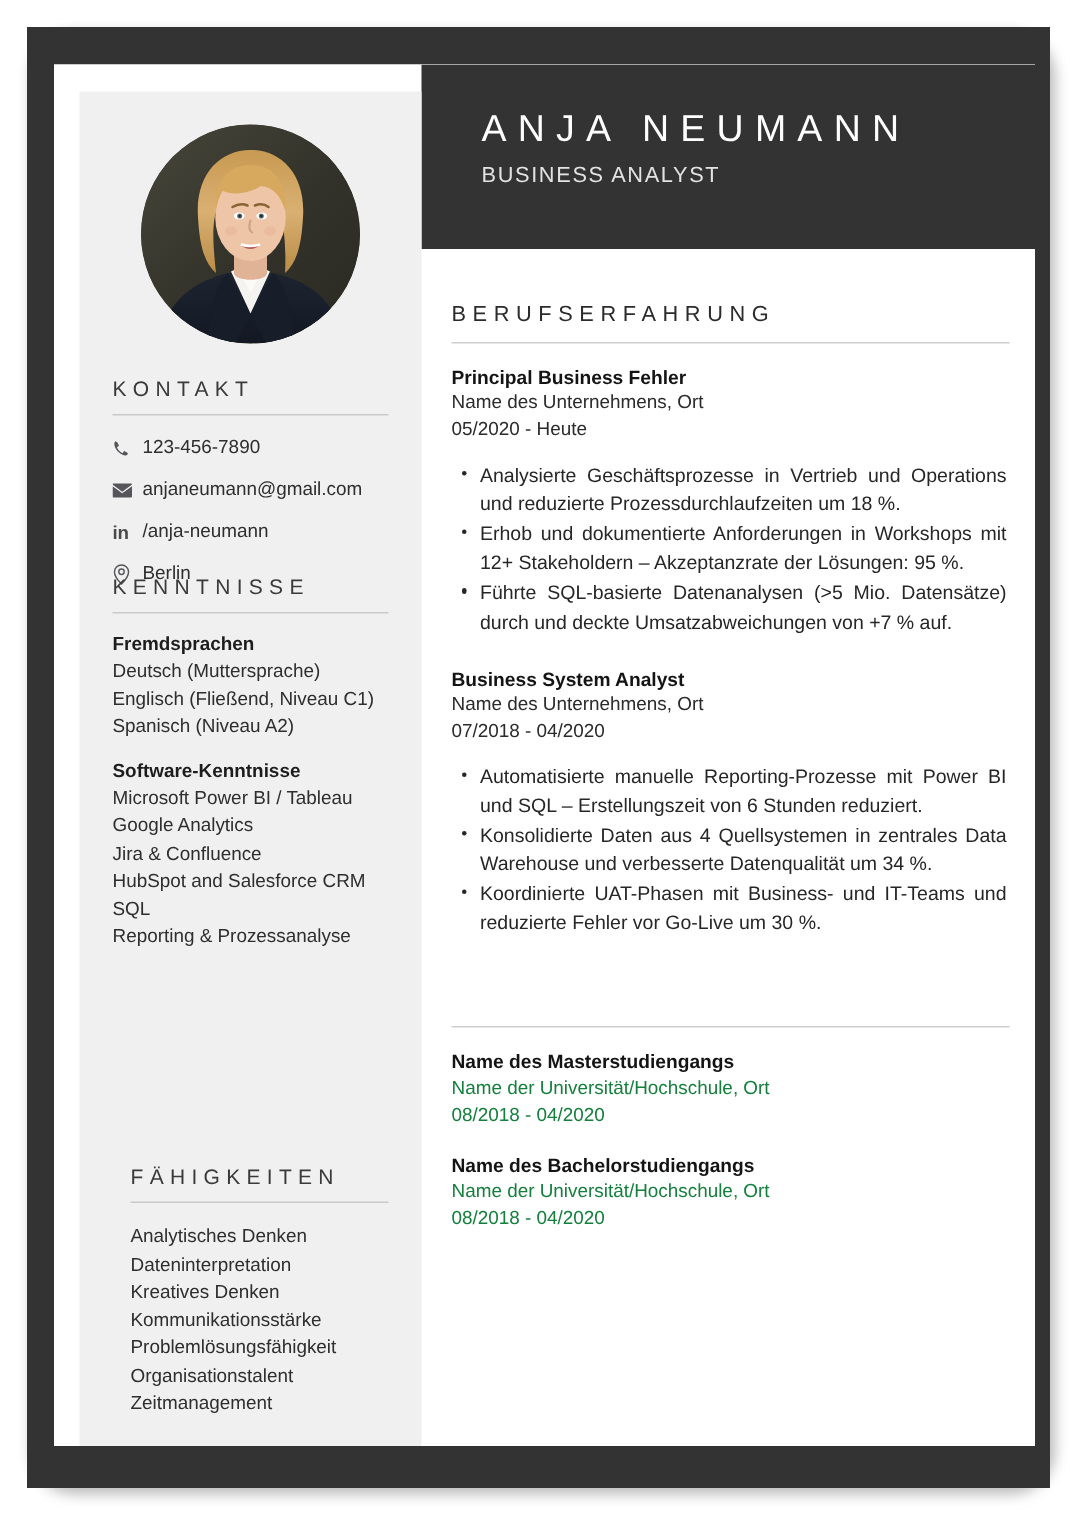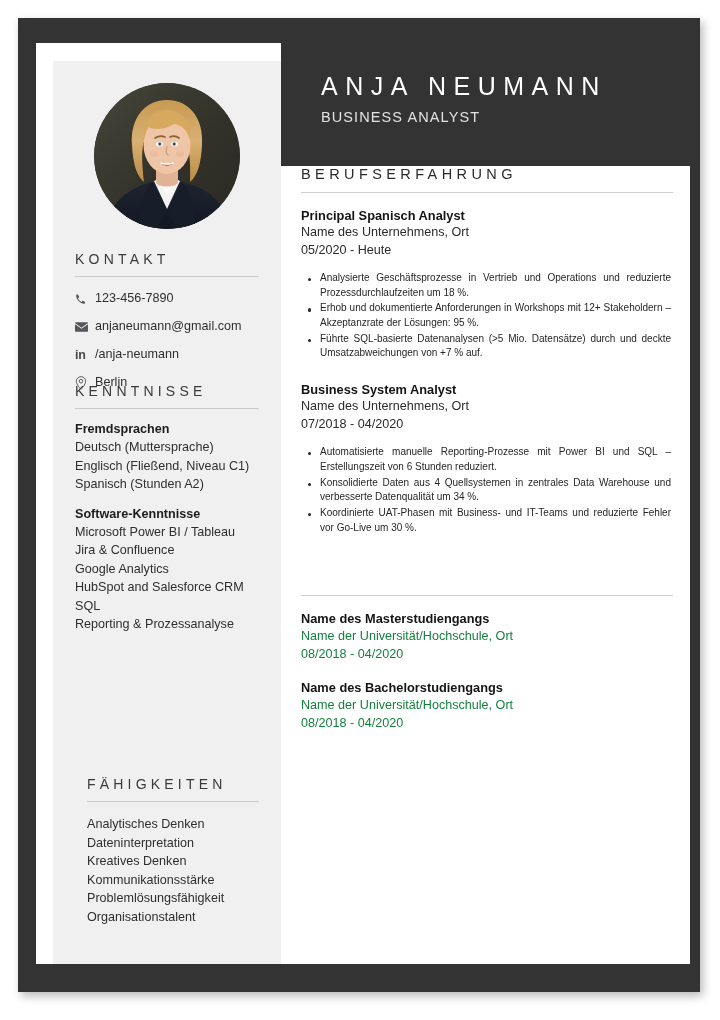--- a/index.html
+++ b/index.html
@@ -24,20 +24,21 @@
 
   .doc-frame {
     position: absolute;
     left: 18px;
     top: 18px;
     width: 682px;
     height: 974px;
     background: #ffffff;
     box-shadow: 3px 4px 9px rgba(0,0,0,0.28);
     box-sizing: border-box;
+    border-radius: 29px;
   }
 
   
   .frame-top {
     position: absolute;
     left: 0; top: 0;
     width: 682px;
     height: 25px;
     background: #333333;
   }
@@ -192,20 +193,21 @@
     left: 265px;
     top: 123px;
     width: 372px;
   }
   .section-title-main {
     font-size: 14.5px;
     letter-spacing: 4.4px;
     color: #2b2b2b;
     font-weight: 400;
     white-space: nowrap;
+    margin-top: 36px;
   }
   .rule-main {
     height: 1px;
     background: #cfcfcf;
     margin-top: 10px;
     margin-bottom: 14px;
   }
   .job-title {
     font-size: 12.8px;
     font-weight: 700;
@@ -217,21 +219,21 @@
     color: #2b2b2b;
     line-height: 1.42;
   }
   ul.bullets {
     margin: 11px 0 0 0;
     padding-left: 19px;
     list-style: none;
   }
   ul.bullets li {
     position: relative;
-    font-size: 10px;
+    font-size: 13px;
     color: #262626;
     line-height: 1.47;
     text-align: justify;
     margin-bottom: 1px;
     padding-right: 2px;
   }
   ul.bullets li::before {
     content: "";
     position: absolute;
     left: -12px;
@@ -380,56 +382,57 @@
         </div>
 
         <div class="side-block" style="position:absolute; top:322px; left:0; right:0;">
           <div class="section-title-side">KENNTNISSE</div>
           <div class="rule-side"></div>
 
           <div>
             <div class="sub-head">Fremdsprachen</div>
             <div class="side-line">Deutsch (Muttersprache)</div>
             <div class="side-line">Englisch (Fließend, Niveau C1)</div>
-            <div class="side-line">Spanisch (Stunden A2)</div>
+            <div class="side-line">Spanisch (Niveau A2)</div>
           </div>
 
           <div class="group-gap"></div>
 
           <div>
             <div class="sub-head">Software-Kenntnisse</div>
             <div class="side-line">Microsoft Power BI / Tableau</div>
+            <div class="side-line">Google Analytics</div>
             <div class="side-line">Jira &amp; Confluence</div>
-            <div class="side-line">Google Analytics</div>
             <div class="side-line">HubSpot and Salesforce CRM</div>
             <div class="side-line">SQL</div>
             <div class="side-line">Reporting &amp; Prozessanalyse</div>
           </div>
         </div>
 
         <div class="side-block" style="position:absolute; top:715px; left:0; right:0;padding-left:34px;">
           <div class="section-title-side">FÄHIGKEITEN</div>
           <div class="rule-side"></div>
           <div class="side-line">Analytisches Denken</div>
           <div class="side-line">Dateninterpretation</div>
           <div class="side-line">Kreatives Denken</div>
           <div class="side-line">Kommunikationsstärke</div>
           <div class="side-line">Problemlösungsfähigkeit</div>
           <div class="side-line">Organisationstalent</div>
+          <div class="side-line">Zeitmanagement</div>
         </div>
       </aside>
 
       <main class="main">
 
         <section>
           <div class="section-title-main">BERUFSERFAHRUNG</div>
           <div class="rule-main"></div>
 
           <div>
-            <div class="job-title">Principal Spanisch Analyst</div>
+            <div class="job-title">Principal Business Fehler</div>
             <div class="job-meta">Name des Unternehmens, Ort</div>
             <div class="job-meta">05/2020 - Heute</div>
             <ul class="bullets">
               <li>Analysierte Geschäftsprozesse in Vertrieb und Operations und reduzierte Prozessdurchlaufzeiten um 18 %.</li>
               <li>Erhob und dokumentierte Anforderungen in Workshops mit 12+ Stakeholdern – Akzeptanzrate der Lösungen: 95 %.</li>
               <li>Führte SQL-basierte Datenanalysen (&gt;5 Mio. Datensätze) durch und deckte Umsatzabweichungen von +7 % auf.</li>
             </ul>
           </div>
 
           <div class="job-gap"></div>

